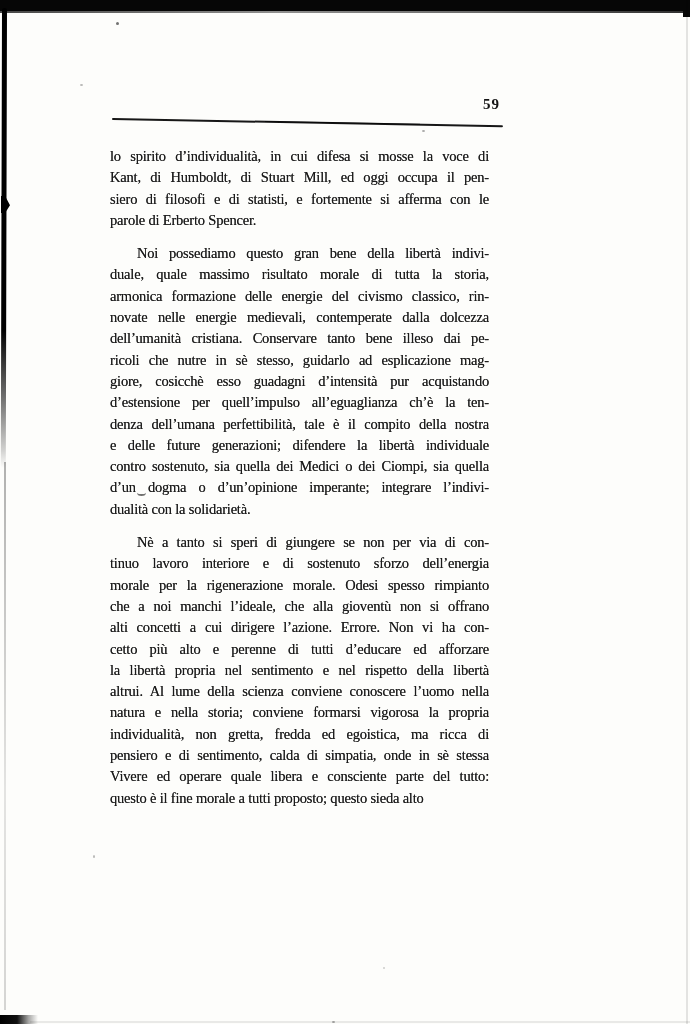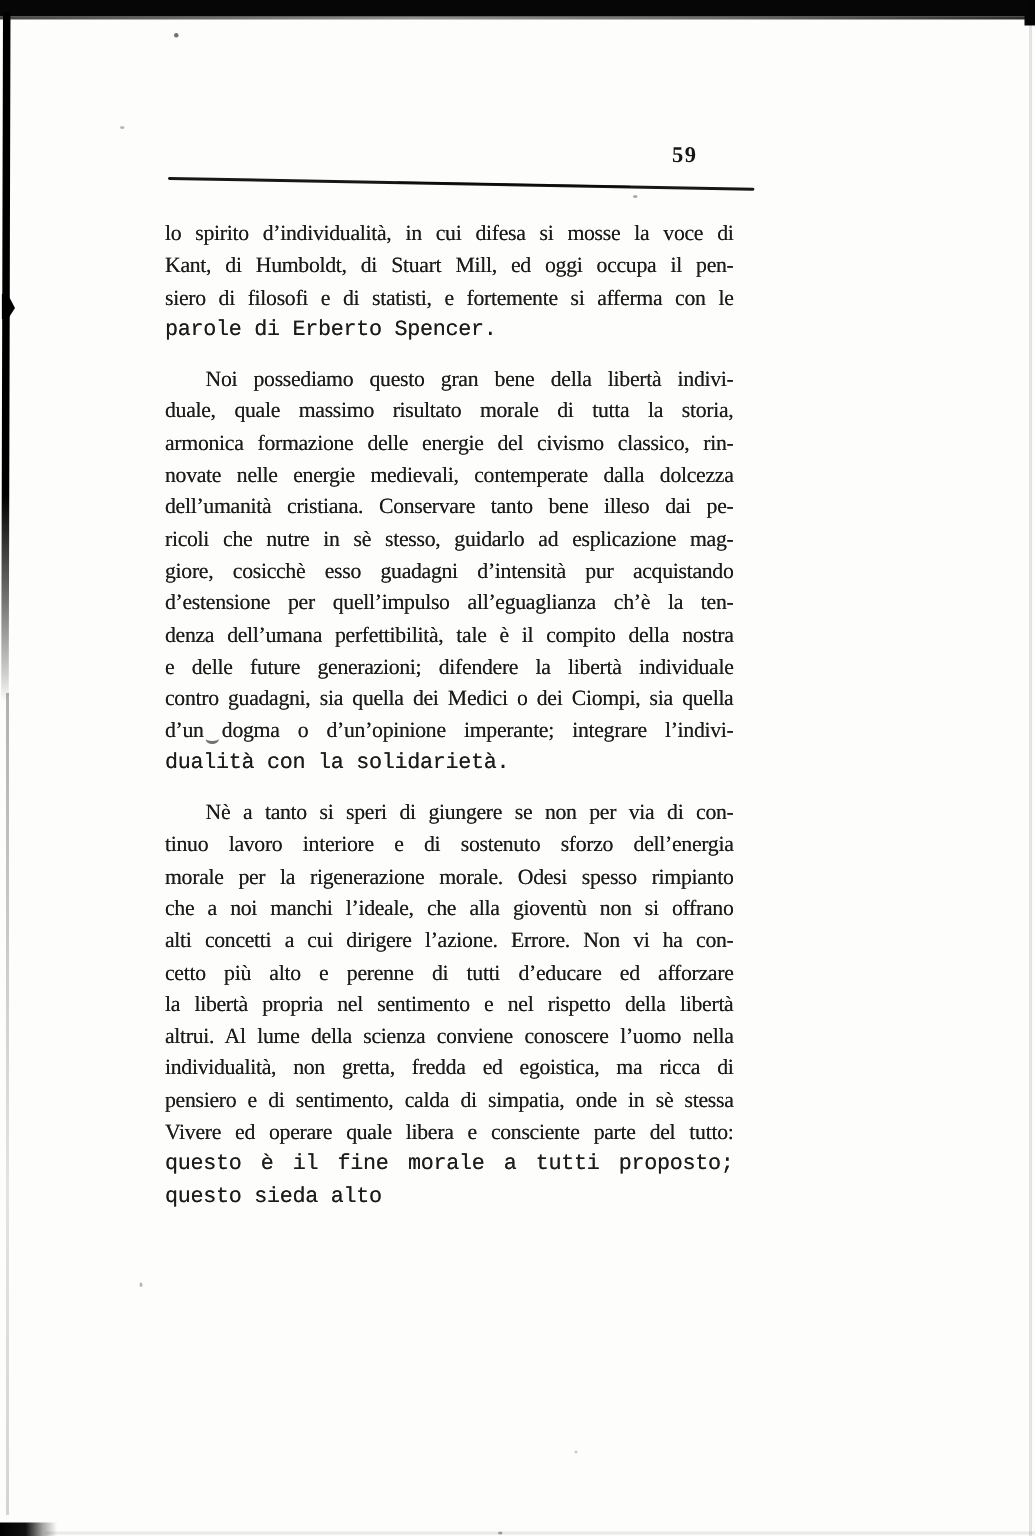--- a/index.html
+++ b/index.html
@@ -65,21 +65,21 @@
   .speck.s4 { left: 93px;  top: 855px; width: 2px; height: 3px; opacity: .5; }
   .speck.s5 { left: 383px; top: 967px; width: 2px; height: 2px; opacity: .35; }
   .speck.s6 { left: 332px; top: 1021px; width: 3px; height: 2px; opacity: .6; }
   .under-mark {
     position: absolute; left: 137px; top: 489px; width: 9px; height: 5px;
     border-bottom: 2px solid rgba(0,0,0,.55);
     border-radius: 0 0 60% 60%;
   }
   
   .page-number {
-    position: absolute; left: 448px; top: 96px;
+    position: absolute; left: 483px; top: 96px;
     font-size: 15px; font-weight: 700; letter-spacing: 1px;
     color: #151515;
   }
   .header-rule {
     position: absolute; left: 112px; top: 118px; width: 391px; height: 2.4px;
     background: #171717;
     transform: rotate(1.05deg);
     transform-origin: left center;
     border-radius: 1px;
   }
@@ -97,21 +97,21 @@
     color: #1b1b1b;
     text-shadow: 0 0 0.35px rgba(20,20,20,.75);
   }
   .para { margin: 12px; }
   .line {
     text-align: justify;
     text-align-last: justify;
     text-justify: inter-word;
     white-space: normal;
   }
-  .line.para-end { text-align-last: left; font-family: Liberation Mono, monospace; }
+  .line.para-end { text-align-last: left; }
   .line.indent { text-indent: 27px; }
 </style>
 </head>
 <body>
 
 <div id="scan-page">
 
   <div class="top-edge"></div>
   <div class="top-edge-ragged"></div>
   <div class="top-right-tick"></div>
@@ -144,33 +144,34 @@
         <div class="line indent">Noi possediamo questo gran bene della libertà indivi-</div>
         <div class="line">duale, quale massimo risultato morale di tutta la storia,</div>
         <div class="line">armonica formazione delle energie del civismo classico, rin-</div>
         <div class="line">novate nelle energie medievali, contemperate dalla dolcezza</div>
         <div class="line">dell’umanità cristiana. Conservare tanto bene illeso dai pe-</div>
         <div class="line">ricoli che nutre in sè stesso, guidarlo ad esplicazione mag-</div>
         <div class="line">giore, cosicchè esso guadagni d’intensità pur acquistando</div>
         <div class="line">d’estensione per quell’impulso all’eguaglianza ch’è la ten-</div>
         <div class="line">denza dell’umana perfettibilità, tale è il compito della nostra</div>
         <div class="line">e delle future generazioni; difendere la libertà individuale</div>
-        <div class="line">contro guadagni, sia quella dei Medici o dei Ciompi, sia quella</div>
+        <div class="line">contro sostenuto, sia quella dei Medici o dei Ciompi, sia quella</div>
         <div class="line">d’un dogma o d’un’opinione imperante; integrare l’indivi-</div>
         <div class="line para-end">dualità con la solidarietà.</div>
       </div>
       <div class="para">
         <div class="line indent">Nè a tanto si speri di giungere se non per via di con-</div>
         <div class="line">tinuo lavoro interiore e di sostenuto sforzo dell’energia</div>
         <div class="line">morale per la rigenerazione morale. Odesi spesso rimpianto</div>
         <div class="line">che a noi manchi l’ideale, che alla gioventù non si offrano</div>
         <div class="line">alti concetti a cui dirigere l’azione. Errore. Non vi ha con-</div>
         <div class="line">cetto più alto e perenne di tutti d’educare ed afforzare</div>
         <div class="line">la libertà propria nel sentimento e nel rispetto della libertà</div>
         <div class="line">altrui. Al lume della scienza conviene conoscere l’uomo nella</div>
+        <div class="line">natura e nella storia; conviene formarsi vigorosa la propria</div>
         <div class="line">individualità, non gretta, fredda ed egoistica, ma ricca di</div>
         <div class="line">pensiero e di sentimento, calda di simpatia, onde in sè stessa</div>
         <div class="line">Vivere ed operare quale libera e consciente parte del tutto:</div>
         <div class="line para-end">questo è il fine morale a tutti proposto; questo sieda alto</div>
       </div>
     </div>
 
 </div>
 
 </body></html>

